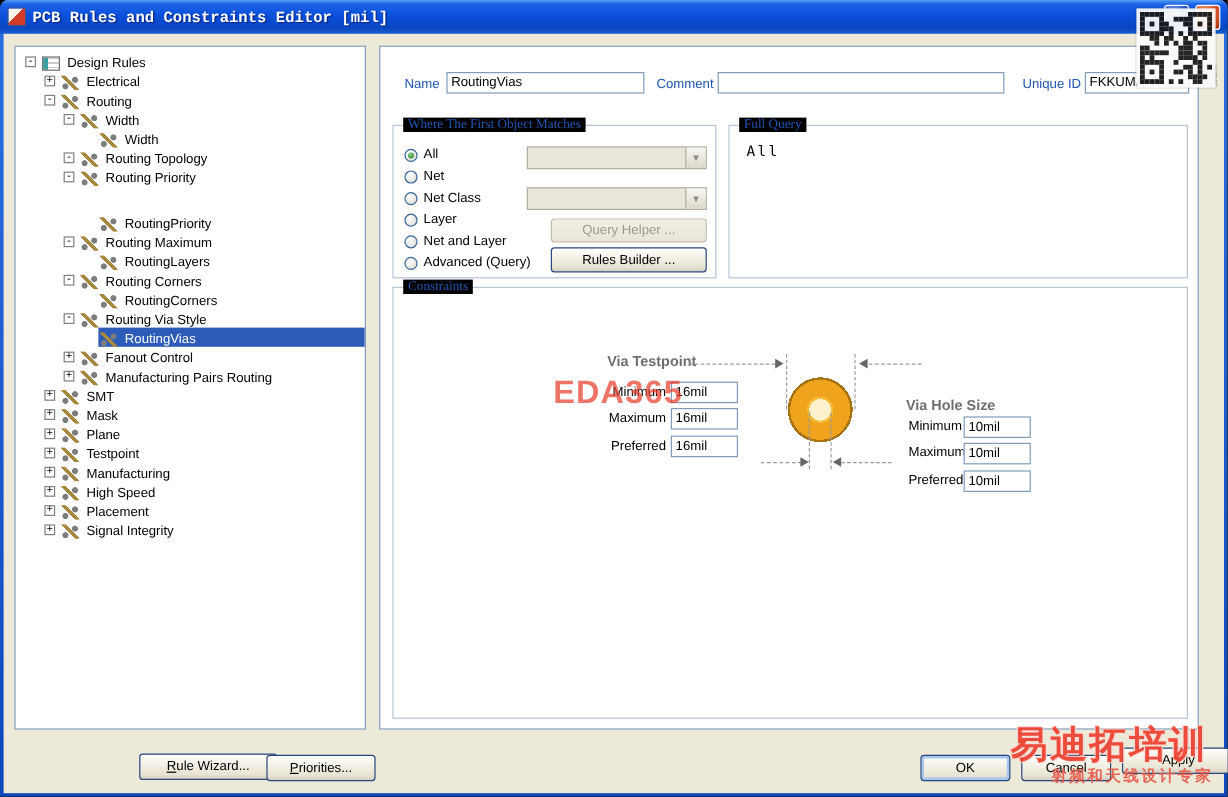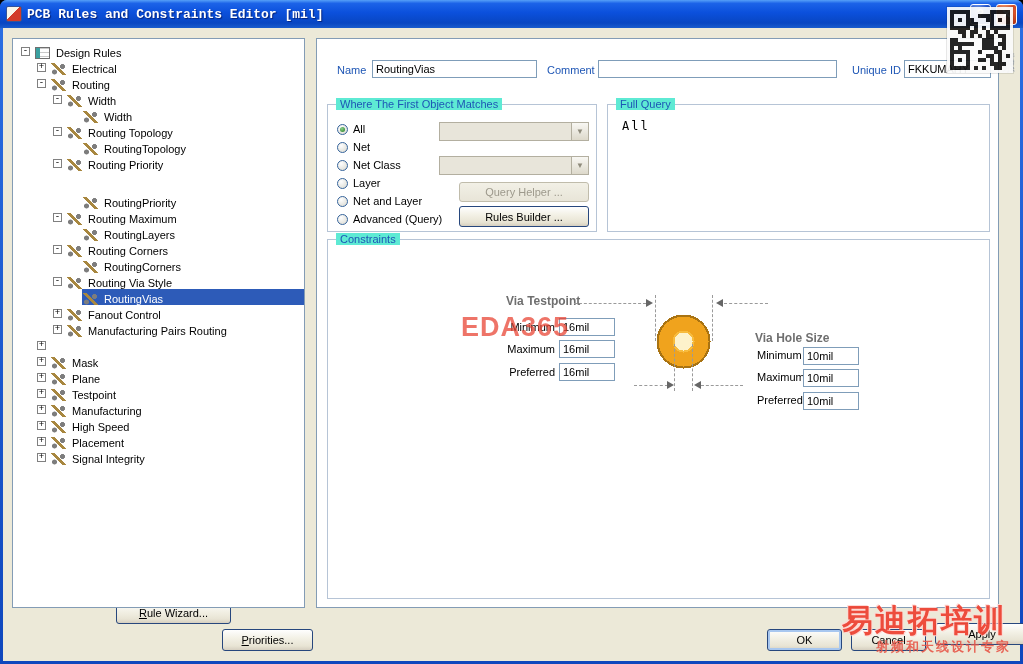--- a/index.html
+++ b/index.html
@@ -40,21 +40,21 @@
       repeating-linear-gradient(180deg,#c9c9c9 0 1px, #fff 1px 4px); }
   .node-label { padding:0 3px; }
   .tree-row.selected .zone { background:var(--selection-blue,#2d5bb8); }
   .tree-row.selected .node-label { color:#fff; }
 
   
   .blbl { position:absolute; color:var(--accent-blue,#1e56b5); white-space:nowrap; }
   .txt { position:absolute; height:18px; border:1px solid #7f9db9; background:#fff; font:11px "Liberation Sans",sans-serif; padding:0 3px; color:#000; }
 
   .group { position:absolute; border:1px solid #b6c4d6; background:#fff; }
-  .group-title { position:absolute; top:-7px; left:8px; background:#5eead4; padding:0 4px; color:var(--accent-blue,#1e56b5); white-space:nowrap; }
+  .group-title { position:absolute; top:-7px; left:8px; background:#000000; padding:0 4px; color:var(--accent-blue,#1e56b5); white-space:nowrap;font-family:Liberation Serif, serif; }
 
   .radio-col { position:absolute; left:9px; top:15px; }
   .radio-row { display:flex; align-items:center; height:18px; gap:5px; }
   .radio { width:11px; height:11px; flex:none; border:1px solid #36649c; border-radius:50%; position:relative;
     background:radial-gradient(circle at 35% 30%,#fefefe,#d8d8cf); }
   .radio.checked::after { content:""; position:absolute; inset:2px; border-radius:50%;
     background:radial-gradient(circle at 40% 35%,#8cd08c,#1f7a1f); }
 
   .combo { position:absolute; height:19px; background:#e8e5da; border:1px solid #b3afa0; }
   .combo-arrow { position:absolute; right:0; top:0; bottom:0; width:17px; border-left:1px solid #b3afa0;
@@ -149,66 +149,59 @@
           <span class="node-label">Width</span>
         </span>
       </div>
       <div class="tree-row" style="padding-left: 40px;">
         <span class="expand">-</span>
         <span class="zone">
           <span class="node-icon"></span>
           <span class="node-label">Routing Topology</span>
         </span>
       </div>
+      <div class="tree-row" style="padding-left: 40px;">
+        <span class="expand">-</span>
+        <span class="zone">
+          <span class="node-icon"></span>
+          <span class="node-label">Routing Priority</span>
+        </span>
+      </div>
+      <div class="tree-row" style="padding-left: 56px; margin-top: 22px;">
+        <span class="expand none"></span>
+        <span class="zone">
+          <span class="node-icon"></span>
+          <span class="node-label">RoutingPriority</span>
+        </span>
+      </div>
+      <div class="tree-row" style="padding-left: 40px;">
+        <span class="expand">-</span>
+        <span class="zone">
+          <span class="node-icon"></span>
+          <span class="node-label">Routing Maximum</span>
+        </span>
+      </div>
       <div class="tree-row" style="padding-left: 56px;">
         <span class="expand none"></span>
         <span class="zone">
           <span class="node-icon"></span>
-          <span class="node-label">RoutingTopology</span>
-        </span>
-      </div>
-      <div class="tree-row" style="padding-left: 40px;">
-        <span class="expand">-</span>
-        <span class="zone">
-          <span class="node-icon"></span>
-          <span class="node-label">Routing Priority</span>
-        </span>
-      </div>
-      <div class="tree-row" style="padding-left: 56px; margin-top: 22px;">
-        <span class="expand none"></span>
-        <span class="zone">
-          <span class="node-icon"></span>
-          <span class="node-label">RoutingPriority</span>
-        </span>
-      </div>
-      <div class="tree-row" style="padding-left: 40px;">
-        <span class="expand">-</span>
-        <span class="zone">
-          <span class="node-icon"></span>
-          <span class="node-label">Routing Maximum</span>
+          <span class="node-label">RoutingLayers</span>
+        </span>
+      </div>
+      <div class="tree-row" style="padding-left: 40px;">
+        <span class="expand">-</span>
+        <span class="zone">
+          <span class="node-icon"></span>
+          <span class="node-label">Routing Corners</span>
         </span>
       </div>
       <div class="tree-row" style="padding-left: 56px;">
         <span class="expand none"></span>
         <span class="zone">
           <span class="node-icon"></span>
-          <span class="node-label">RoutingLayers</span>
-        </span>
-      </div>
-      <div class="tree-row" style="padding-left: 40px;">
-        <span class="expand">-</span>
-        <span class="zone">
-          <span class="node-icon"></span>
-          <span class="node-label">Routing Corners</span>
-        </span>
-      </div>
-      <div class="tree-row" style="padding-left: 56px;">
-        <span class="expand none"></span>
-        <span class="zone">
-          <span class="node-icon"></span>
           <span class="node-label">RoutingCorners</span>
         </span>
       </div>
       <div class="tree-row" style="padding-left: 40px;">
         <span class="expand">-</span>
         <span class="zone">
           <span class="node-icon"></span>
           <span class="node-label">Routing Via Style</span>
         </span>
       </div>
@@ -228,20 +221,24 @@
       </div>
       <div class="tree-row" style="padding-left: 40px;">
         <span class="expand">+</span>
         <span class="zone">
           <span class="node-icon"></span>
           <span class="node-label">Manufacturing Pairs Routing</span>
         </span>
       </div>
       <div class="tree-row" style="padding-left: 24px;">
         <span class="expand">+</span>
+        <span class="zone">
+          <span class="node-icon"></span>
+          <span class="node-label">SMT</span>
+        </span>
       </div>
       <div class="tree-row" style="padding-left: 24px;">
         <span class="expand">+</span>
         <span class="zone">
           <span class="node-icon"></span>
           <span class="node-label">Mask</span>
         </span>
       </div>
       <div class="tree-row" style="padding-left: 24px;">
         <span class="expand">+</span>
@@ -376,21 +373,21 @@
       <div class="dash-v" style="left:364px;top:104px;height:47px"></div>
       <div class="dash-h" style="left:306px;top:145px;width:34px"></div>
       <div class="arr-r" style="left:339px;top:141px"></div>
       <div class="arr-l" style="left:366px;top:141px"></div>
       <div class="dash-h" style="left:373px;top:145px;width:42px"></div>
 
       <span class="wm-eda">EDA365</span>
     </div>
   </div>
 
-  <button class="btn mnemonic" style="left:116px;top:602px;width:115px">
+  <button class="btn mnemonic" style="left:116px;top:628px;width:115px">
     <span class="btn-label">Rule Wizard...</span>
   </button>
   <button class="btn mnemonic" style="left:222px;top:629px;width:91px">
     <span class="btn-label">Priorities...</span>
   </button>
   <button class="btn focus" style="left:767px;top:629px;width:75px">
     <span class="btn-label">OK</span>
   </button>
   <button class="btn" style="left:851px;top:629px;width:75px">
     <span class="btn-label">Cancel</span>

